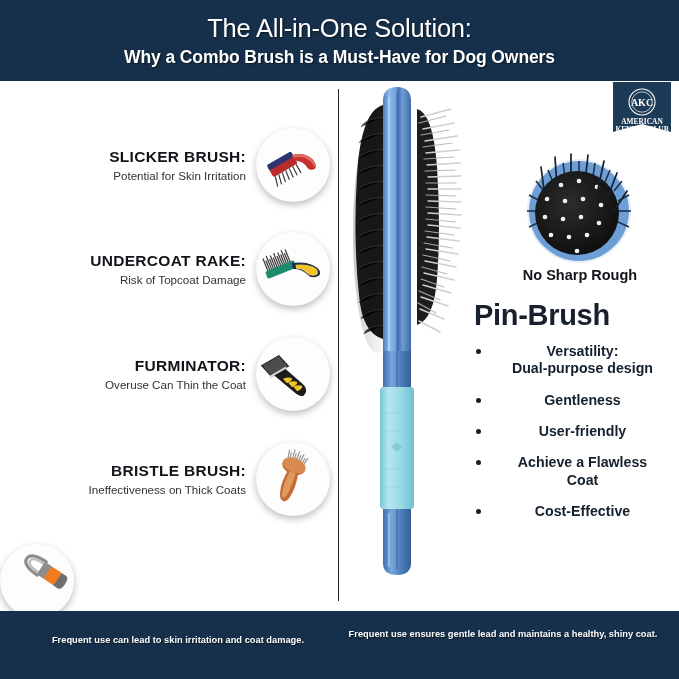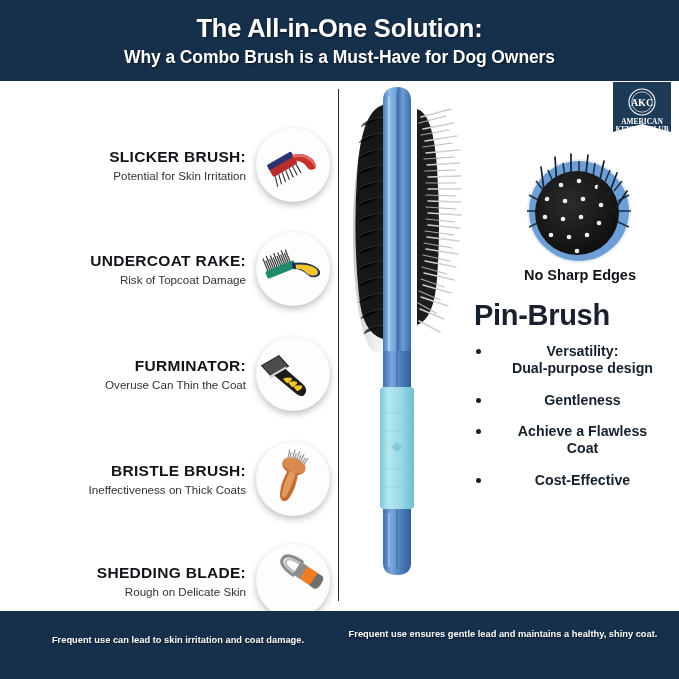--- a/index.html
+++ b/index.html
@@ -6,21 +6,21 @@
   body{
     width:679px;height:679px;overflow:hidden;
     font-family:"Liberation Sans", sans-serif;
     background:#16304b;
   }
   .poster{position:relative;width:679px;height:679px;background:#16304b;overflow:hidden;}
 
   
   .header{position:absolute;left:0;top:0;width:679px;height:81px;background:#16304b;
           display:flex;flex-direction:column;align-items:center;justify-content:center;}
-  .header h1{margin:0;color:#ffffff;font-size:25.5px;font-weight:bold;letter-spacing:-.2px;
+  .header h1{margin:0;color:#ffffff;font-size:25.5px;font-weight:normal;letter-spacing:-.2px;
              text-shadow:1px 1px 2px rgba(0,0,0,.55);line-height:1.15;}
   .header h2{margin:3px 0 0 0;color:#ffffff;font-size:17.5px;font-weight:bold;letter-spacing:-.1px;
              text-shadow:1px 1px 2px rgba(0,0,0,.55);line-height:1.15;}
 
   
   .body-panel{position:absolute;left:0;top:81px;width:679px;height:530px;background:#ffffff;padding-left:19px;}
   .vdivider{position:absolute;left:338px;top:8px;width:1px;height:512px;background:#2b2b2b;}
 
   
   .left-col{position:absolute;left:0;top:0;width:330px;height:530px;}
@@ -176,24 +176,20 @@
                 <path d="M26 36 q6 1 8 4 q-1 3 -7 2 z"></path>
                 <path d="M28.5 42 q6 1 8 4 q-1 3 -7 2 z"></path>
                 <path d="M31 48 q6 1 8 4 q-1 3 -7 2 z"></path>
               </g>
             </g>
           </svg>
         </div>
       </div>
 
       <div class="row" style="top:452px;">
-        <div class="row-text">
-          <div class="row-title">SHEDDING BLADE:</div>
-          <div class="row-sub">Rough on Delicate Skin</div>
-        </div>
         <div class="bubble">
           <svg width="74" height="74" viewBox="0 0 74 74">
             <g transform="rotate(34 37 37)">
               <path d="M34 16 q-18 0 -18 8 q0 8 18 8" fill="none" stroke="#8d8d8d" stroke-width="3.2" stroke-linecap="round"></path>
               <path d="M34 19 q-14 0 -14 5 q0 5 14 5" fill="none" stroke="#b8b8b8" stroke-width="2" stroke-linecap="round"></path>
               <rect x="33" y="16.5" width="10" height="15" rx="2.5" fill="#8d8d8d"></rect>
               <rect x="41" y="16.5" width="13" height="15" rx="2.5" fill="#f07d20"></rect>
               <path d="M53 16.5 l5 0 q4 0 4 7.5 q0 7.5 -4 7.5 l-5 0 z" fill="#6f6f6f"></path>
             </g>
           </svg>
@@ -372,28 +368,29 @@
               <line x1="56" y1="36" x2="54" y2="6"></line>
             <line x1="70" y1="31" x2="70" y2="3"></line>
               <line x1="84" y1="32" x2="87" y2="4"></line>
             <line x1="97" y1="38" x2="103" y2="10"></line>
               <line x1="106" y1="48" x2="116" y2="22"></line>
             <line x1="113" y1="60" x2="126" y2="40"></line>
           </g>
         </svg>
       </div>
 
-      <div class="nosharp-label">No Sharp Edges</div>
+      <div class="nosharp-label">No Sharp Rough</div>
 
       <div class="pinbrush-title">Pin-Brush</div>
 
       <ul class="bullets">
         <li style="white-space:pre-line;">Versatility:
 Dual-purpose design</li>
         <li style="white-space:pre-line;">Gentleness</li>
+        <li style="white-space:pre-line;">User-friendly</li>
         <li style="white-space:pre-line;">Achieve a Flawless
 Coat</li>
         <li style="white-space:pre-line;">Cost-Effective</li>
       </ul>
     </div>
   </div>
 
   <div class="akc">
     <svg width="58" height="58" viewBox="0 0 58 58">
       <path d="M0 0 L58 0 L58 50 L29 42 L0 50 Z" fill="#1d3a57"></path>

